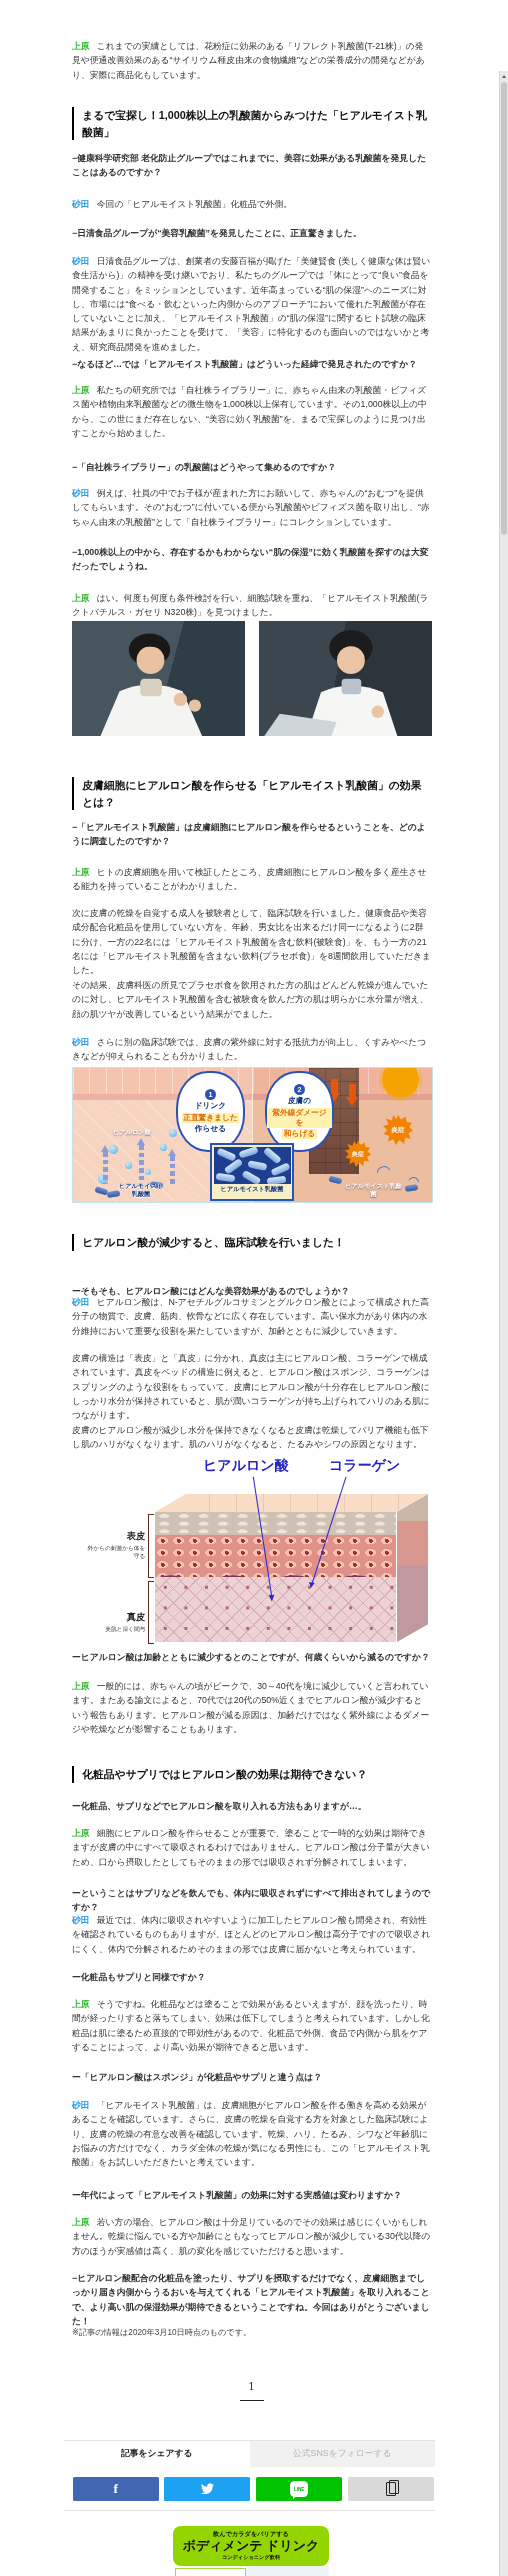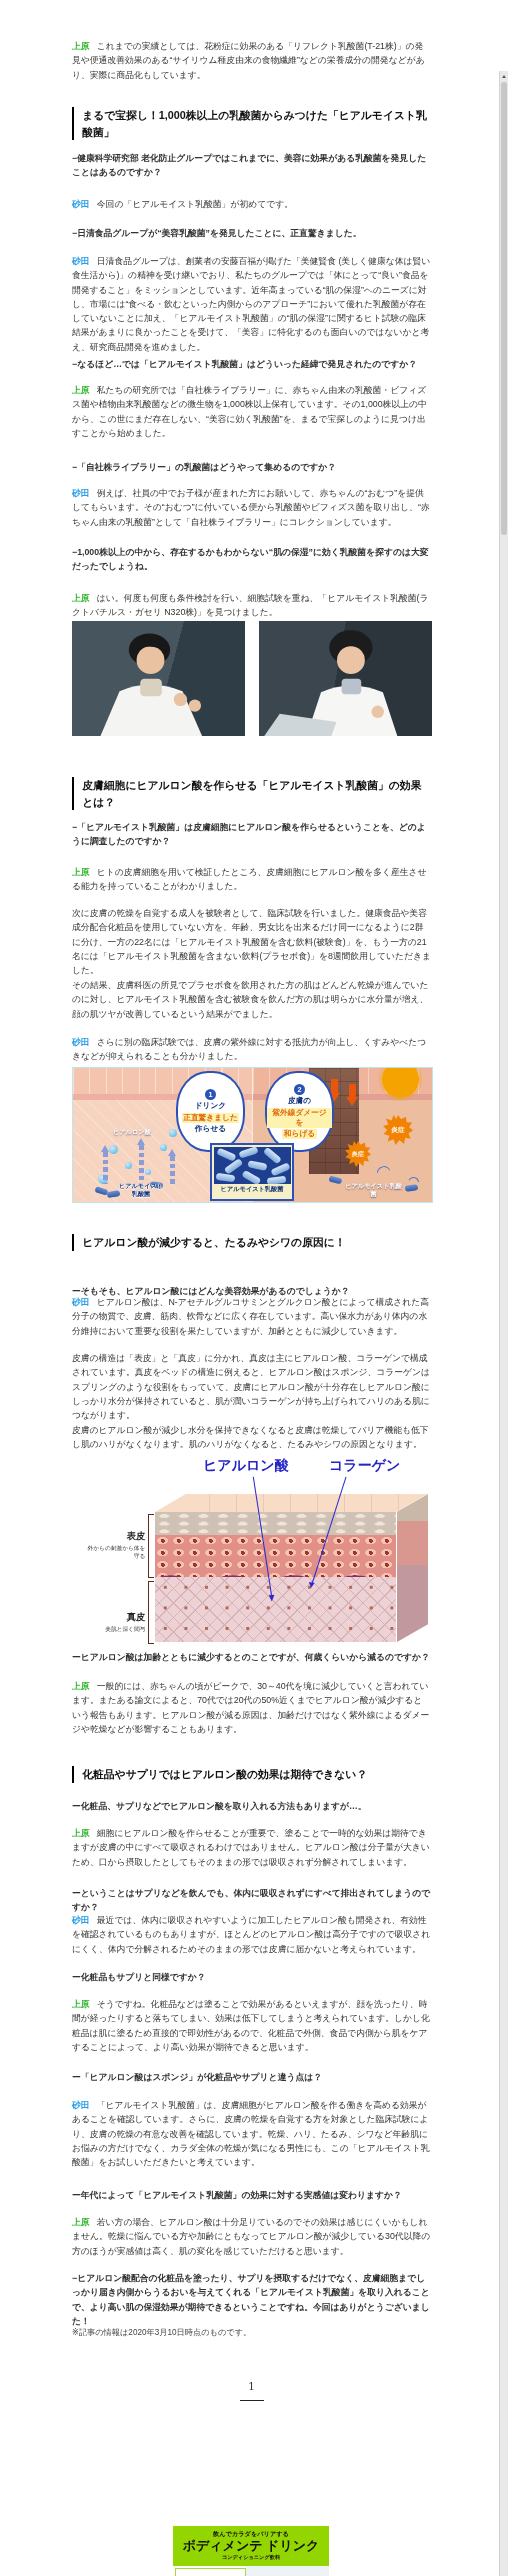--- a/index.html
+++ b/index.html
@@ -114,21 +114,21 @@
   .share-btns{position:absolute;left:8.8px;top:36px;display:flex;gap:5.7px;}
   .share-btn{width:86px;height:24px;border:none;border-radius:1.5px;display:flex;align-items:center;justify-content:center;cursor:pointer;}
   .fb-f{color:#fff;font-size:13.4px;font-weight:bold;font-family:"Liberation Serif",serif;}
   .line-bubble{position:relative;width:18.5px;height:15.5px;background:#fff;border-radius:4.6px;display:flex;align-items:center;justify-content:center;}
   .line-bubble::after{content:"";position:absolute;left:3.1px;bottom:-2.6px;width:4.6px;height:4.6px;background:#fff;clip-path:polygon(0 0,100% 0,0 100%);}
   .line-txt{font-size:4.6px;font-weight:bold;color:#00b800;}
   .copy-icon{position:relative;width:8.2px;height:11.3px;border:1px solid #222;border-radius:1px;background:#d9d9d9;}
   .copy-icon::before{content:"";position:absolute;left:2.1px;top:-3.1px;width:8.2px;height:11.3px;border:1px solid #222;border-radius:1px;}
   
   #ad-bodymainte{position:absolute;left:173px;top:2526px;width:156px;height:130px;cursor:pointer;background:#fff;}
-  .bm-head{height:40px;background:#93d500;text-align:center;color:#111;}
+  .bm-head{height:40px;background:#93d500;text-align:center;color:#111;border-radius:8px;}
   .bm-l1{font-size:6.2px;font-weight:bold;padding-top:4.1px;}
   .bm-title{font-size:13px;font-weight:bold;line-height:1.15;}
   .bm-sub{font-size:5.2px;font-weight:bold;}
   .bm-body{position:absolute;left:0;top:40px;right:0;bottom:0;display:flex;}
   .bm-left{width:71px;margin:2.1px 0 2.1px 2.1px;border:0.5px solid #a8d83a;background:#fff;text-align:center;padding-top:7.2px;box-sizing:border-box;}
   .bm-left .t{font-size:6.2px;font-weight:bold;color:#111;line-height:1.6;}
   .bm-photo{position:relative;flex:1;background:linear-gradient(#eef3f5 0 65%,#dbe4e8 65% 100%);overflow:hidden;}
 </style>
 </head>
 <body>
@@ -139,36 +139,36 @@
   <div id="scrollbar">
     <div class="sb-arrow"></div>
     <div class="sb-thumb"></div>
   </div>
 
   <main id="article">
     <div id="article-blocks">
         <p class="a-a" style="top: 39px;"><span class="spk" style="color: rgb(45, 181, 45);">上原</span><span>これまでの実績としては、花粉症に効果のある「リフレクト乳酸菌(T-21株)」の発見や便通改善効果のある“サイリウム種皮由来の食物繊維”などの栄養成分の開発などがあり、実際に商品化もしています。</span></p>
         <h2 class="a-heading" style="top: 107px;">まるで宝探し！1,000株以上の乳酸菌からみつけた「ヒアルモイスト乳酸菌」</h2>
         <p class="a-q" style="top: 151px;">−健康科学研究部 老化防止グループではこれまでに、美容に効果がある乳酸菌を発見したことはあるのですか？</p>
-        <p class="a-a" style="top: 197px;"><span class="spk" style="color: rgb(43, 159, 230);">砂田</span><span>今回の「ヒアルモイスト乳酸菌」が初めてです。</span></p>
+        <p class="a-a" style="top: 197px;"><span class="spk" style="color: rgb(43, 159, 230);">砂田</span><span>今回の「ヒアルモイスト乳酸菌」化粧品で外側。</span></p>
         <p class="a-q" style="top: 226px;">−日清食品グループが“美容乳酸菌”を発見したことに、正直驚きました。</p>
         <p class="a-a" style="top: 254px;"><span class="spk" style="color: rgb(43, 159, 230);">砂田</span><span>日清食品グループは、創業者の安藤百福が掲げた「美健賢食 (美しく健康な体は賢い食生活から)」の精神を受け継いでおり、私たちのグループでは「体にとって“良い”食品を開発すること」をミッションとしています。近年高まっている“肌の保湿”へのニーズに対し、市場には“食べる・飲むといった内側からのアプローチ”において優れた乳酸菌が存在していないことに加え、「ヒアルモイスト乳酸菌」の“肌の保湿”に関するヒト試験の臨床結果があまりに良かったことを受けて、「美容」に特化するのも面白いのではないかと考え、研究商品開発を進めました。</span></p>
         <p class="a-q" style="top: 357px;">−なるほど…では「ヒアルモイスト乳酸菌」はどういった経緯で発見されたのですか？</p>
         <p class="a-a" style="top: 383px;"><span class="spk" style="color: rgb(45, 181, 45);">上原</span><span>私たちの研究所では「自社株ライブラリー」に、赤ちゃん由来の乳酸菌・ビフィズス菌や植物由来乳酸菌などの微生物を1,000株以上保有しています。その1,000株以上の中から、この世にまだ存在しない、“美容に効く乳酸菌”を、まるで宝探しのように見つけ出すことから始めました。</span></p>
         <p class="a-q" style="top: 460px;">−「自社株ライブラリー」の乳酸菌はどうやって集めるのですか？</p>
         <p class="a-a" style="top: 486px;"><span class="spk" style="color: rgb(43, 159, 230);">砂田</span><span>例えば、社員の中でお子様が産まれた方にお願いして、赤ちゃんの“おむつ”を提供してもらいます。その“おむつ”に付いている便から乳酸菌やビフィズス菌を取り出し、“赤ちゃん由来の乳酸菌”として「自社株ライブラリー」にコレクションしています。</span></p>
         <p class="a-q" style="top: 545px;">−1,000株以上の中から、存在するかもわからない“肌の保湿”に効く乳酸菌を探すのは大変だったでしょうね。</p>
         <p class="a-a" style="top: 591px;"><span class="spk" style="color: rgb(45, 181, 45);">上原</span><span>はい。何度も何度も条件検討を行い、細胞試験を重ね、「ヒアルモイスト乳酸菌(ラクトバチルス・ガセリ N320株)」を見つけました。</span></p>
         <h2 class="a-heading" style="top: 777px;">皮膚細胞にヒアルロン酸を作らせる「ヒアルモイスト乳酸菌」の効果とは？</h2>
         <p class="a-q" style="top: 820px;">−「ヒアルモイスト乳酸菌」は皮膚細胞にヒアルロン酸を作らせるということを、どのように調査したのですか？</p>
         <p class="a-a" style="top: 865px;"><span class="spk" style="color: rgb(45, 181, 45);">上原</span><span>ヒトの皮膚細胞を用いて検証したところ、皮膚細胞にヒアルロン酸を多く産生させる能力を持っていることがわかりました。</span></p>
         <p class="a-p" style="top: 906px;">次に皮膚の乾燥を自覚する成人を被験者として、臨床試験を行いました。健康食品や美容成分配合化粧品を使用していない方を、年齢、男女比を出来るだけ同一になるように2群に分け、一方の22名には「ヒアルモイスト乳酸菌を含む飲料(被験食)」を、もう一方の21名には「ヒアルモイスト乳酸菌を含まない飲料(プラセボ食)」を8週間飲用していただきました。</p>
         <p class="a-p" style="top: 978px;">その結果、皮膚科医の所見でプラセボ食を飲用された方の肌はどんどん乾燥が進んでいたのに対し、ヒアルモイスト乳酸菌を含む被験食を飲んだ方の肌は明らかに水分量が増え、顔の肌ツヤが改善しているという結果がでました。</p>
         <p class="a-a" style="top: 1035px;"><span class="spk" style="color: rgb(43, 159, 230);">砂田</span><span>さらに別の臨床試験では、皮膚の紫外線に対する抵抗力が向上し、くすみやべたつきなどが抑えられることも分かりました。</span></p>
-        <h2 class="a-heading" style="top: 1234px;">ヒアルロン酸が減少すると、たるみやシワの原因に！</h2>
+        <h2 class="a-heading" style="top: 1234px;">ヒアルロン酸が減少すると、臨床試験を行いました！</h2>
         <p class="a-q" style="top: 1284px;">ーそもそも、ヒアルロン酸にはどんな美容効果があるのでしょうか？</p>
         <p class="a-a" style="top: 1295px;"><span class="spk" style="color: rgb(43, 159, 230);">砂田</span><span>ヒアルロン酸は、N-アセチルグルコサミンとグルクロン酸とによって構成された高分子の物質で、皮膚、筋肉、軟骨などに広く存在しています。高い保水力があり体内の水分維持において重要な役割を果たしていますが、加齢とともに減少していきます。</span></p>
         <p class="a-p" style="top: 1351px;">皮膚の構造は「表皮」と「真皮」に分かれ、真皮は主にヒアルロン酸、コラーゲンで構成されています。真皮をベッドの構造に例えると、ヒアルロン酸はスポンジ、コラーゲンはスプリングのような役割をもっていて、皮膚にヒアルロン酸が十分存在しヒアルロン酸にしっかり水分が保持されていると、肌が潤いコラーゲンが持ち上げられてハリのある肌につながります。</p>
         <p class="a-p" style="top: 1423px;">皮膚のヒアルロン酸が減少し水分を保持できなくなると皮膚は乾燥してバリア機能も低下し肌のハリがなくなります。肌のハリがなくなると、たるみやシワの原因となります。</p>
         <p class="a-q" style="top: 1650px;">ーヒアルロン酸は加齢とともに減少するとのことですが、何歳くらいから減るのですか？</p>
         <p class="a-a" style="top: 1679px;"><span class="spk" style="color: rgb(45, 181, 45);">上原</span><span>一般的には、赤ちゃんの頃がピークで、30～40代を境に減少していくと言われています。またある論文によると、70代では20代の50%近くまでヒアルロン酸が減少するという報告もあります。ヒアルロン酸が減る原因は、加齢だけではなく紫外線によるダメージや乾燥などが影響することもあります。</span></p>
         <h2 class="a-heading" style="top: 1766px;">化粧品やサプリではヒアルロン酸の効果は期待できない？</h2>
         <p class="a-q" style="top: 1799px;">ー化粧品、サプリなどでヒアルロン酸を取り入れる方法もありますが…。</p>
         <p class="a-a" style="top: 1826px;"><span class="spk" style="color: rgb(45, 181, 45);">上原</span><span>細胞にヒアルロン酸を作らせることが重要で、塗ることで一時的な効果は期待できますが皮膚の中にすべて吸収されるわけではありません。ヒアルロン酸は分子量が大きいため、口から摂取したとしてもそのままの形では吸収されず分解されてしまいます。</span></p>
         <p class="a-q" style="top: 1886px;">ーということはサプリなどを飲んでも、体内に吸収されずにすべて排出されてしまうのですか？</p>
@@ -313,20 +313,44 @@
         <div class="big">表皮</div>
         <div class="sub">外からの刺激から体を守る</div>
       </div>
       <div class="f2-sideLab" style="top:154px;">
         <div class="big">真皮</div>
         <div class="sub">美肌と深く関与</div>
       </div>
     </div>
   </main>
 
+  <section id="share-card">
+    <div class="share-tabs">
+      <div class="share-tab active">記事をシェアする</div>
+      <div class="share-tab inactive">公式SNSをフォローする</div>
+    </div>
+    <div class="share-btns">
+      <button class="share-btn" style="background:#4267b2;">
+        <span class="fb-f">f</span>
+      </button>
+      <button class="share-btn" style="background:#1da1f2;">
+        <svg width="14.4" height="12.4" viewBox="0 0 24 20">
+          <path fill="#fff" d="M23.4 2.4c-.8.4-1.7.7-2.6.8a4.5 4.5 0 0 0 2-2.5c-.9.5-1.9.9-2.9 1.1A4.5 4.5 0 0 0 12.1 5a4.6 4.6 0 0 0 .1 1A12.8 12.8 0 0 1 3 1.2a4.5 4.5 0 0 0 1.4 6 4.4 4.4 0 0 1-2-.6v.1a4.5 4.5 0 0 0 3.6 4.4 4.6 4.6 0 0 1-2 .1 4.5 4.5 0 0 0 4.2 3.1A9 9 0 0 1 1.5 16.2a12.7 12.7 0 0 0 6.9 2c8.3 0 12.8-6.9 12.8-12.8v-.6c.9-.6 1.6-1.4 2.2-2.4z"></path>
+        </svg>
+      </button>
+      <button class="share-btn" style="background:#00c300;">
+        <span class="line-bubble">
+            <span class="line-txt">LINE</span>
+          </span>
+      </button>
+      <button class="share-btn" style="background:#d9d9d9;">
+        <span class="copy-icon"></span>
+      </button>
+    </div>
+  </section>
 
   <div id="ad-bodymainte">
     <div class="bm-head">
       <div class="bm-l1">飲んでカラダをバリアする</div>
       <div class="bm-title">ボディメンテ ドリンク</div>
       <div class="bm-sub">コンディショニング飲料</div>
     </div>
     <div class="bm-body">
       <div class="bm-left">
         <div class="t"><br>

